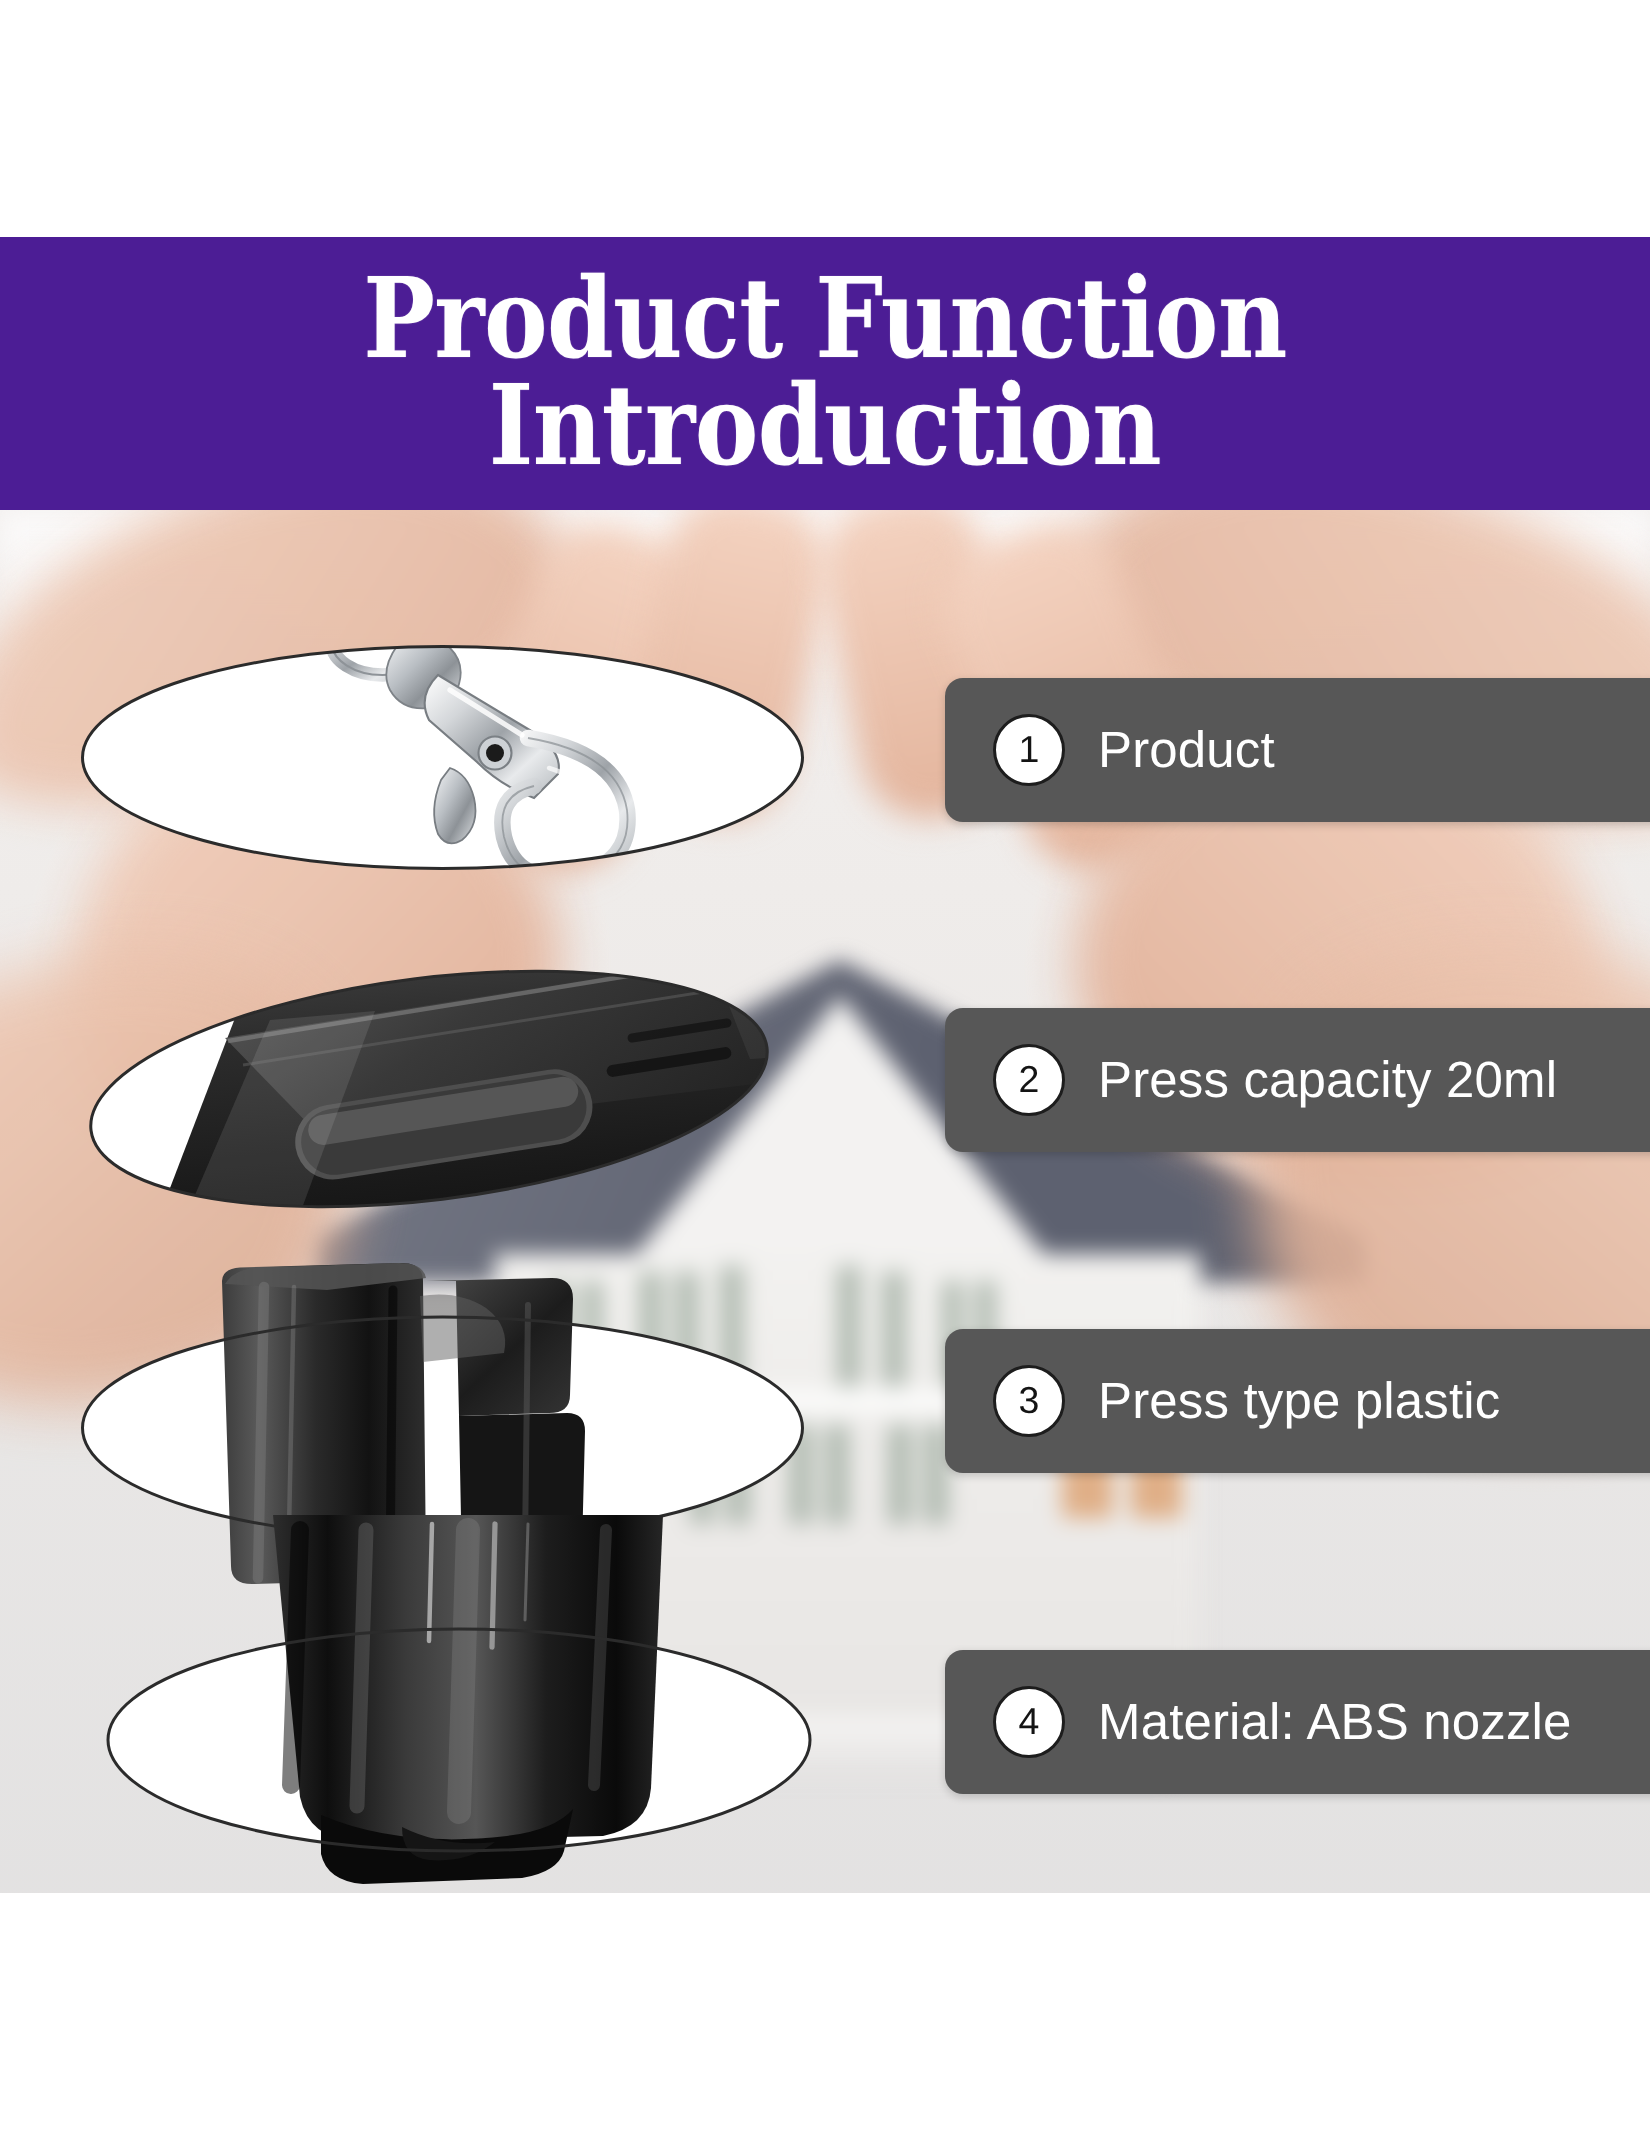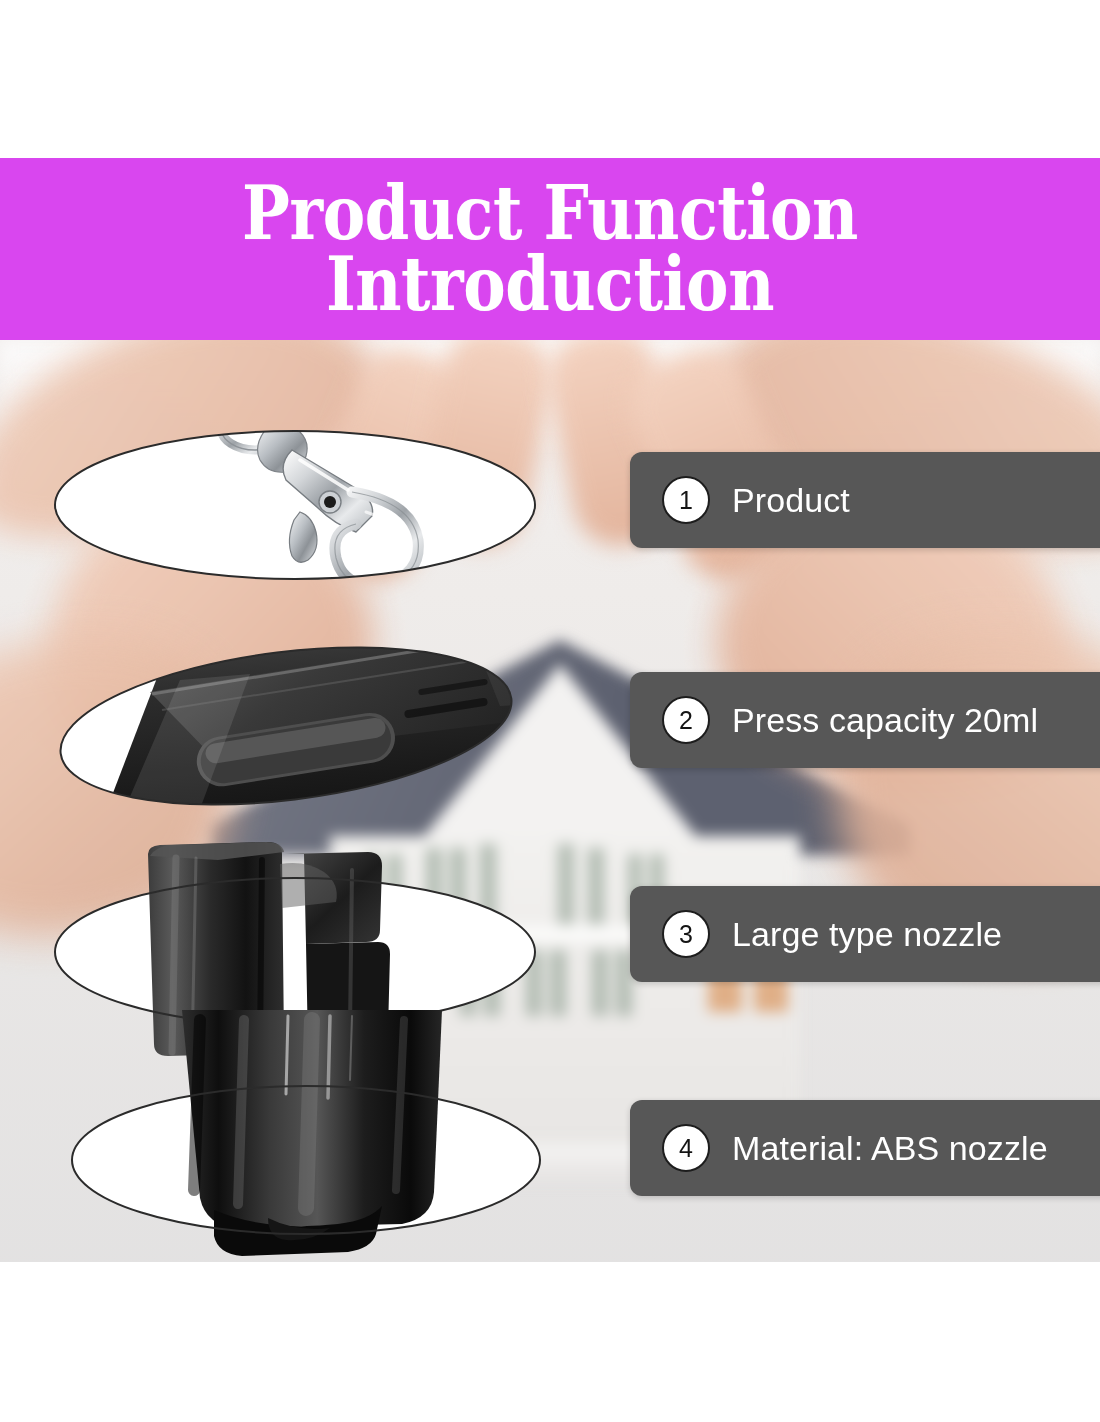--- a/index.html
+++ b/index.html
@@ -5,21 +5,21 @@
   html,body{margin:0;padding:0;background:#ffffff;}
   body{
     width:1100px;height:1422px;position:relative;overflow:hidden;
     font-family:"Liberation Sans", sans-serif;
     background:#ffffff;
   }
 
   
   .header-band{
     position:absolute;left:0;top:158px;width:1100px;height:182px;
-    background:#d946ef;
+    background:#4c1d95;
     display:flex;align-items:center;justify-content:center;
     overflow:hidden;
   }
   .header-title{
     color:#ffffff;
     font-family:"DejaVu Serif", serif;
     font-weight:700;
     font-size:74px;
     line-height:0.96;
     text-align:center;
@@ -396,21 +396,21 @@
     <div class="chip-text">Product</div>
   </div>
 
   <div class="chip" style="left:630px;top:332px;width:442px;height:96px;">
     <div class="chip-num">2</div>
     <div class="chip-text">Press capacity 20ml</div>
   </div>
 
   <div class="chip" style="left:630px;top:546px;width:442px;height:96px;">
     <div class="chip-num">3</div>
-    <div class="chip-text">Large type nozzle</div>
+    <div class="chip-text">Press type plastic</div>
   </div>
 
   <div class="chip" style="left:630px;top:760px;width:442px;height:96px;">
     <div class="chip-num">4</div>
     <div class="chip-text">Material: ABS nozzle</div>
   </div>
 
 </div>
 
 </body></html>

